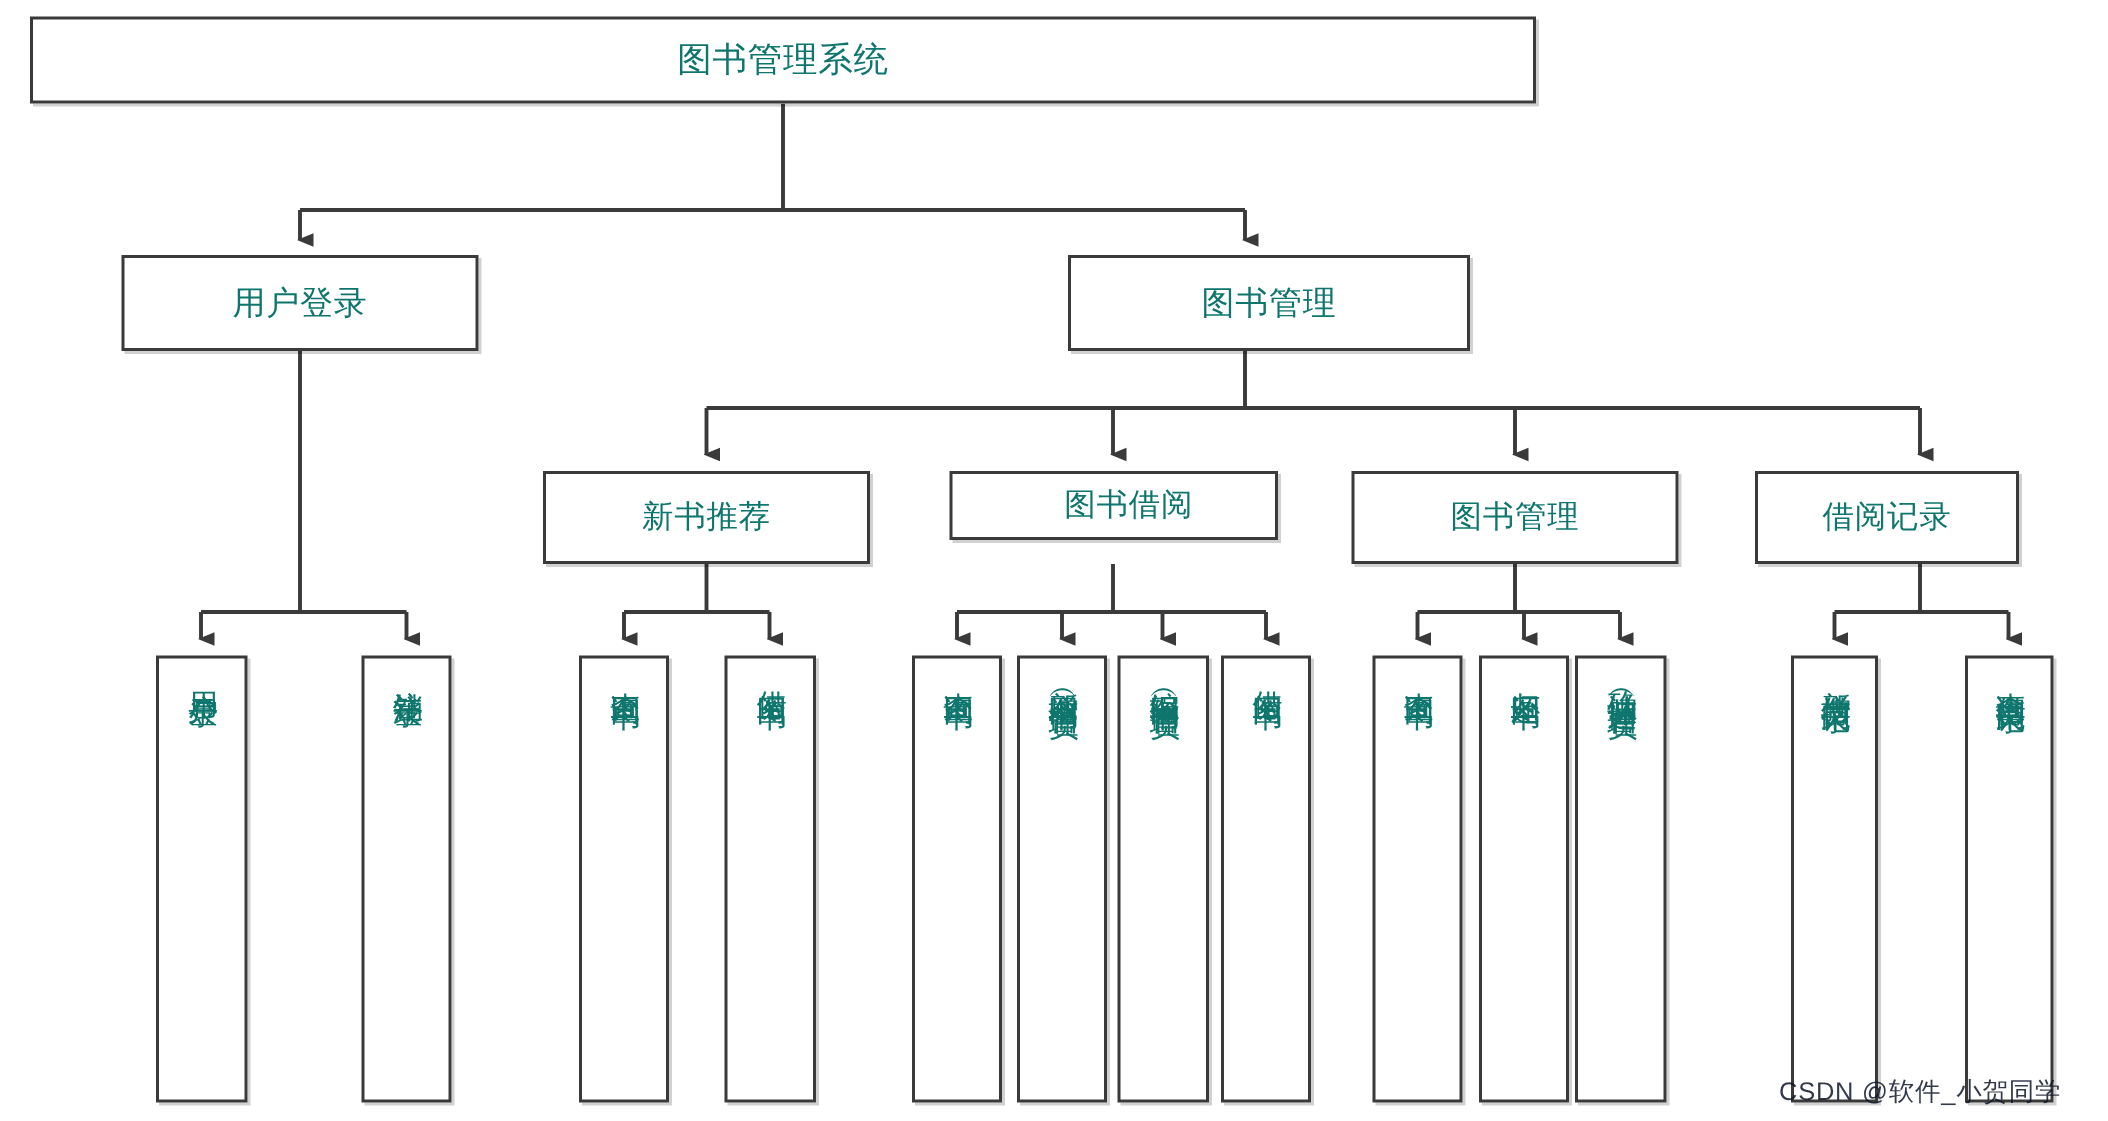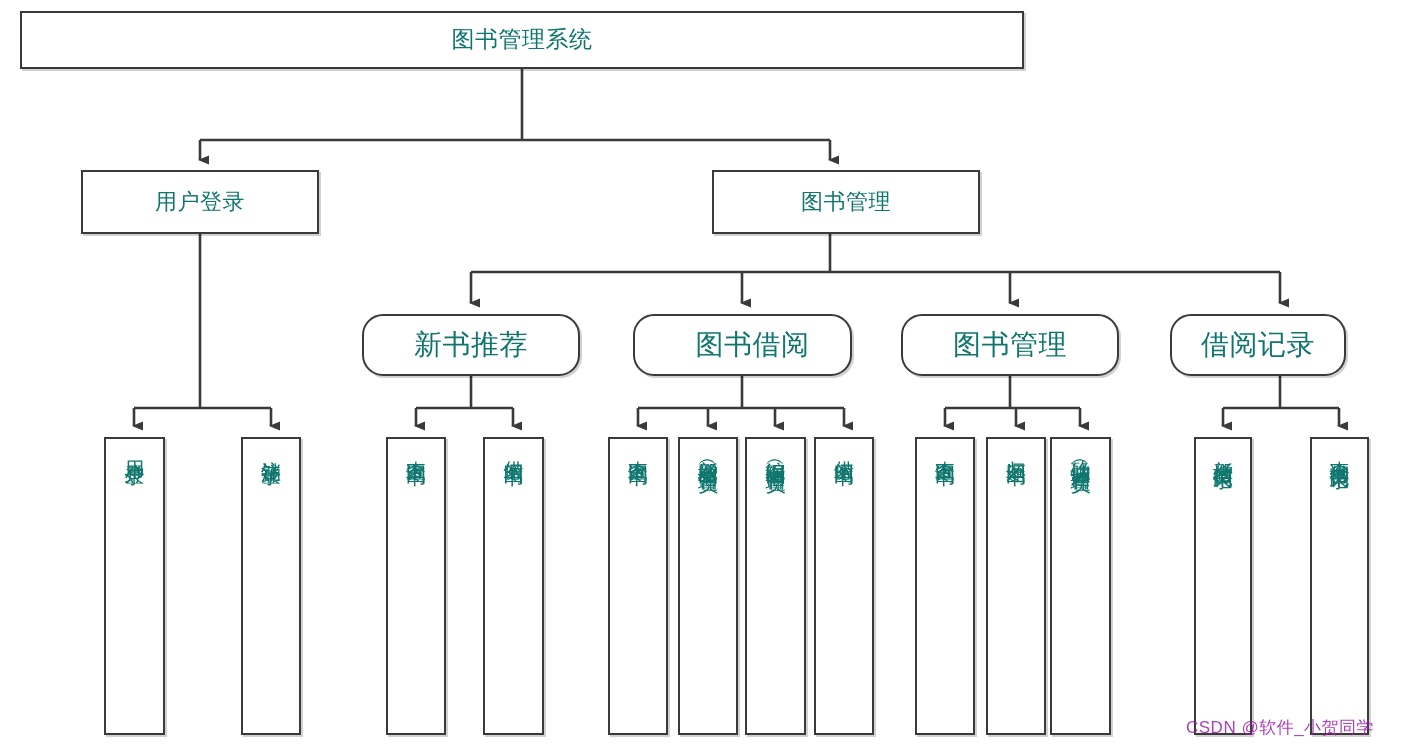--- a/index.html
+++ b/index.html
@@ -51,25 +51,25 @@
   }
   .node.v .label {
     writing-mode: vertical-rl;
     text-orientation: upright;
     letter-spacing: 2px;
     line-height: 1.05;
     margin: 0 auto;
   }
   #root-node { font-size: 23px; }
   .lvl2 { font-size: 22px; }
-  .lvl3 { font-size: 28px; border-radius: 21px; }
+  .lvl3 { font-size: 21px; }
   .leaf  { font-size: 20px; }
   .watermark {
     position: absolute;
-    color: #a21caf;
+    color: #0f172a;
     font-size: 17px;
     letter-spacing: 0.5px;
     white-space: nowrap;
     opacity: 0.85;
   }
 </style>
 </head>
 <body>
 
 <div id="canvas">
@@ -131,21 +131,21 @@
   <div class="node h lvl2" style="left:81px; top:170px; width:238px; height:64px;">
     <span class="label">用户登录</span>
   </div>
   <div class="node h lvl2" style="left:712px; top:170px; width:268px; height:64px;">
     <span class="label">图书管理</span>
   </div>
 
   <div class="node h lvl3" style="left:362px; top:314px; width:218px; height:62px;">
     <span class="label">新书推荐</span>
   </div>
-  <div class="node h lvl3" style="left:633px; top:314px; width:219px; height:62px;padding-left:20px;">
+  <div class="node h lvl3" style="left:633px; top:314px; width:219px; height:46px;padding-left:20px;">
     <span class="label">图书借阅</span>
   </div>
   <div class="node h lvl3" style="left:901px; top:314px; width:218px; height:62px;">
     <span class="label">图书管理</span>
   </div>
   <div class="node h lvl3" style="left:1170px; top:314px; width:176px; height:62px;">
     <span class="label">借阅记录</span>
   </div>
 
   <div class="node v leaf" style="left:104px; top:437px; width:61px; height:298px;">

